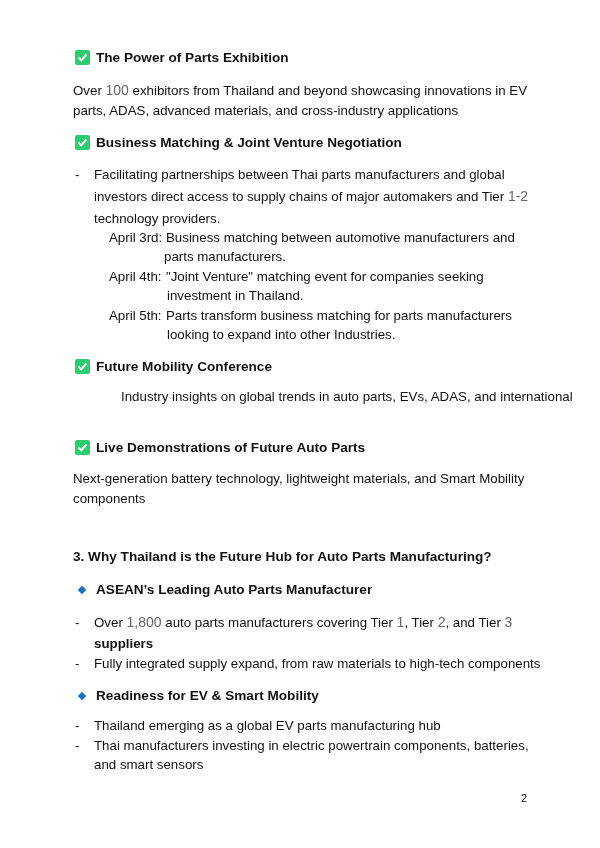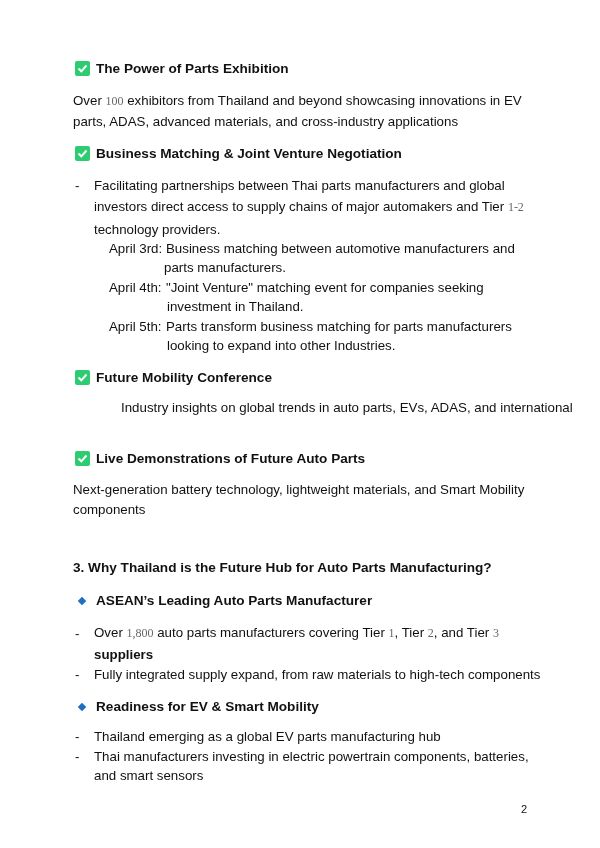--- a/index.html
+++ b/index.html
@@ -1,25 +1,25 @@
 <!DOCTYPE html>
 <html><head>
   <meta charset="utf-8">
   <style>
     html, body { margin: 0; padding: 0; background: #ffffff; }
     body { width: 600px; height: 848px; position: relative; overflow: hidden;
       font-family: "Liberation Sans", sans-serif; color: #111; font-size: 13.3px; }
-    .page { position: absolute; left: 0; top: 16px; width: 600px; height: 720px; }
+    .page { position: absolute; left: 0; top: 5px; width: 600px; height: 720px; }
     .abs { position: absolute; white-space: nowrap; }
     .h { font-weight: bold; font-size: 13.6px; }
     .chk { display: inline-block; width: 15px; height: 15px; background: #2ecc71; border-radius: 2px;
       position: absolute; }
     .chk svg { position: absolute; left: 2px; top: 2px; }
     .dia { position: absolute; width: 6px; height: 6px; background: #1f6fc0; transform: rotate(45deg); }
-    .sm { font-size: 12px; color: #666; font-family: Liberation Serif, serif; }
+    .sm { font-size: 14px; color: #666; }
     .dash { position: absolute; }
     .pn { font-size: 11px; }
   </style>
 </head>
 <body>
 
 <div class="page">
 
   <span class="chk" style="left:75px;top:45px;">
       <svg width="11" height="11" viewBox="0 0 11 11">

